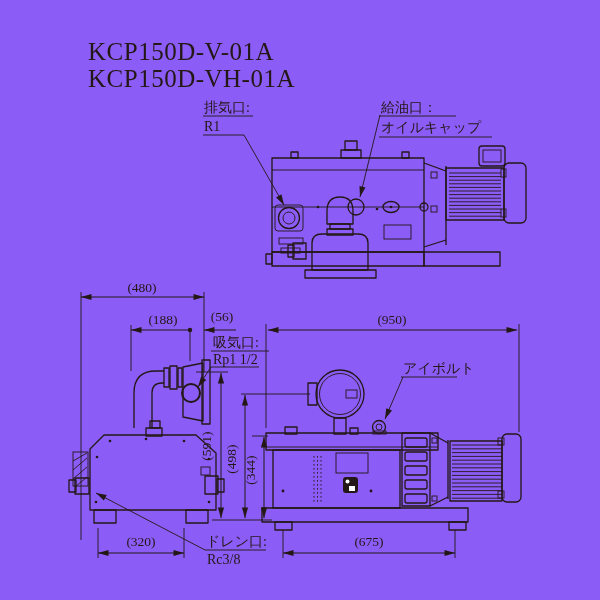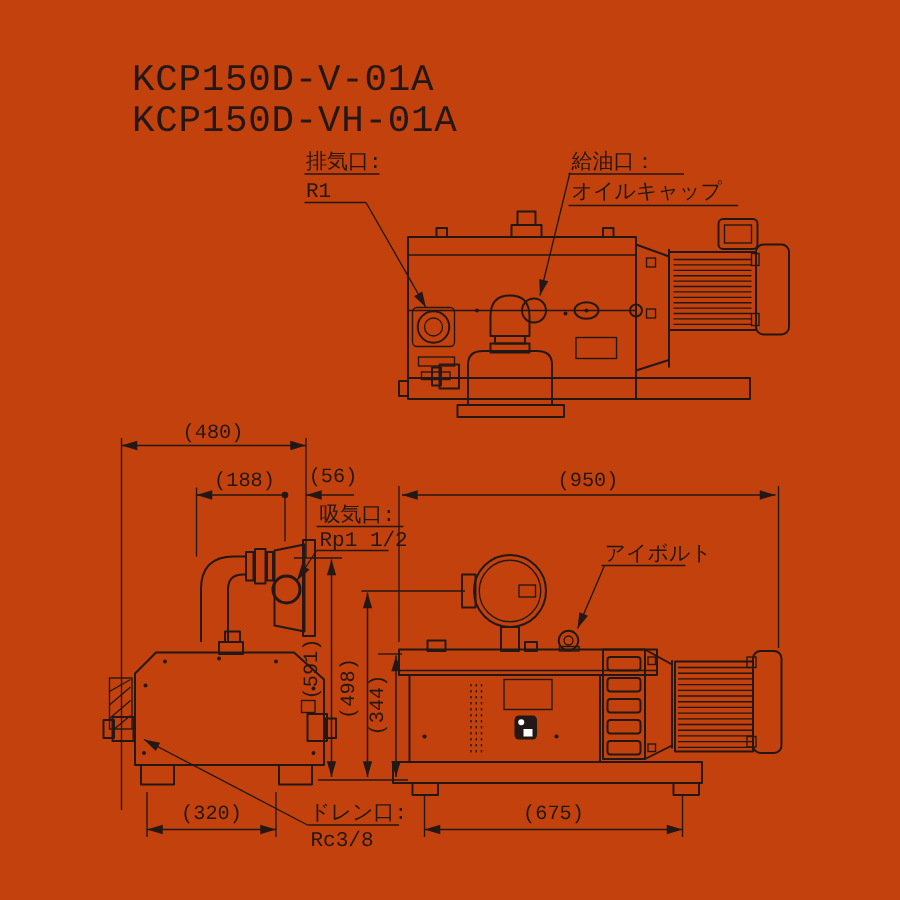--- a/index.html
+++ b/index.html
@@ -1,17 +1,17 @@
 <!DOCTYPE html>
 <html><head>
 <meta charset="utf-8">
 <style>
   html,body { margin:0; padding:0; background:#ffffff; }
-  #stage { position:relative; width:600px; height:600px; background:#c2410c; overflow:hidden;
-           font-family:Liberation Mono, monospace; }
+  #stage { position:relative; width:600px; height:600px; background:#8b5cf6; overflow:hidden;
+           font-family:Liberation Serif, serif; }
   svg { display:block; }
   .ln   { stroke:#231815; fill:none; stroke-width:1.3; stroke-linejoin:round; }
   .thin { stroke:#231815; fill:none; stroke-width:0.9; }
   .dim  { stroke:#231815; fill:none; stroke-width:1; }
   .fillshape { fill:#231815; stroke:none; }
   .whiteshape { fill:#ffffff; stroke:none; }
   text { fill:#231815; }
   .title-t { font-size:25px; font-weight:500; letter-spacing:0.5px; }
   .lbl-t { font-size:14px; }
   .dim-t { font-size:13.5px; }

